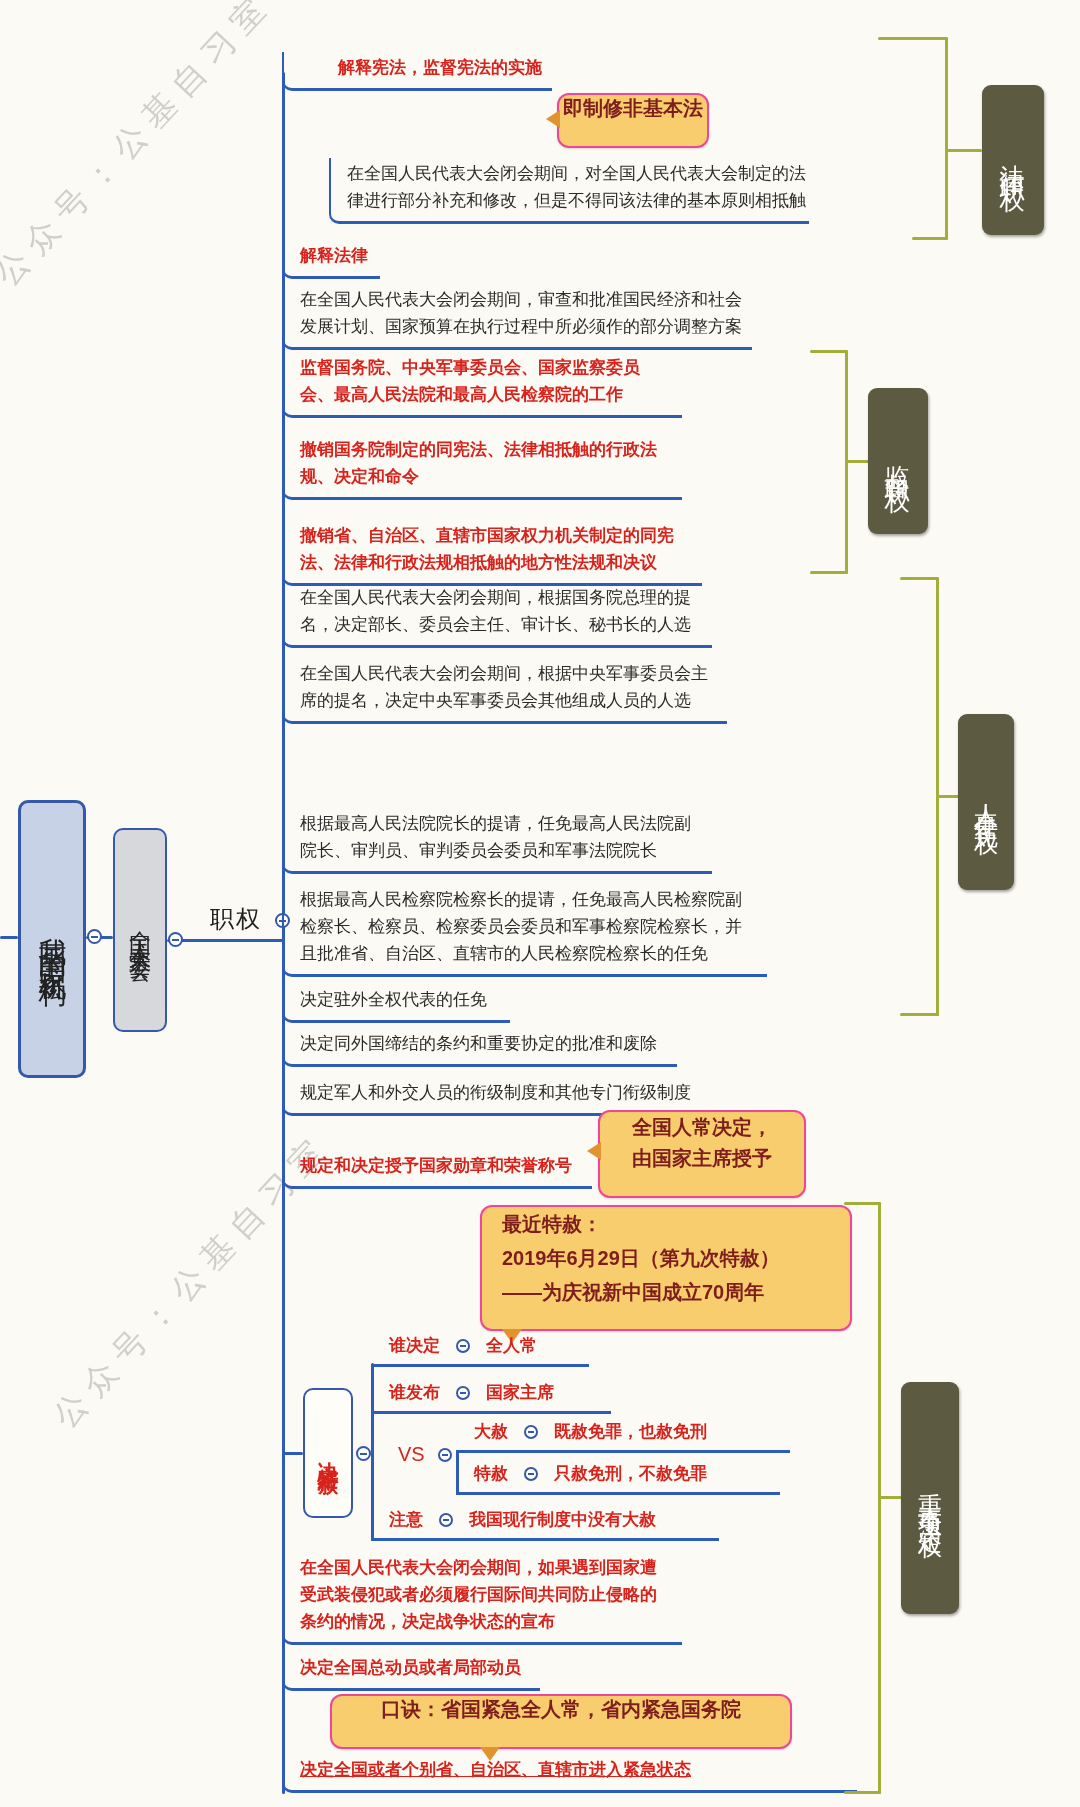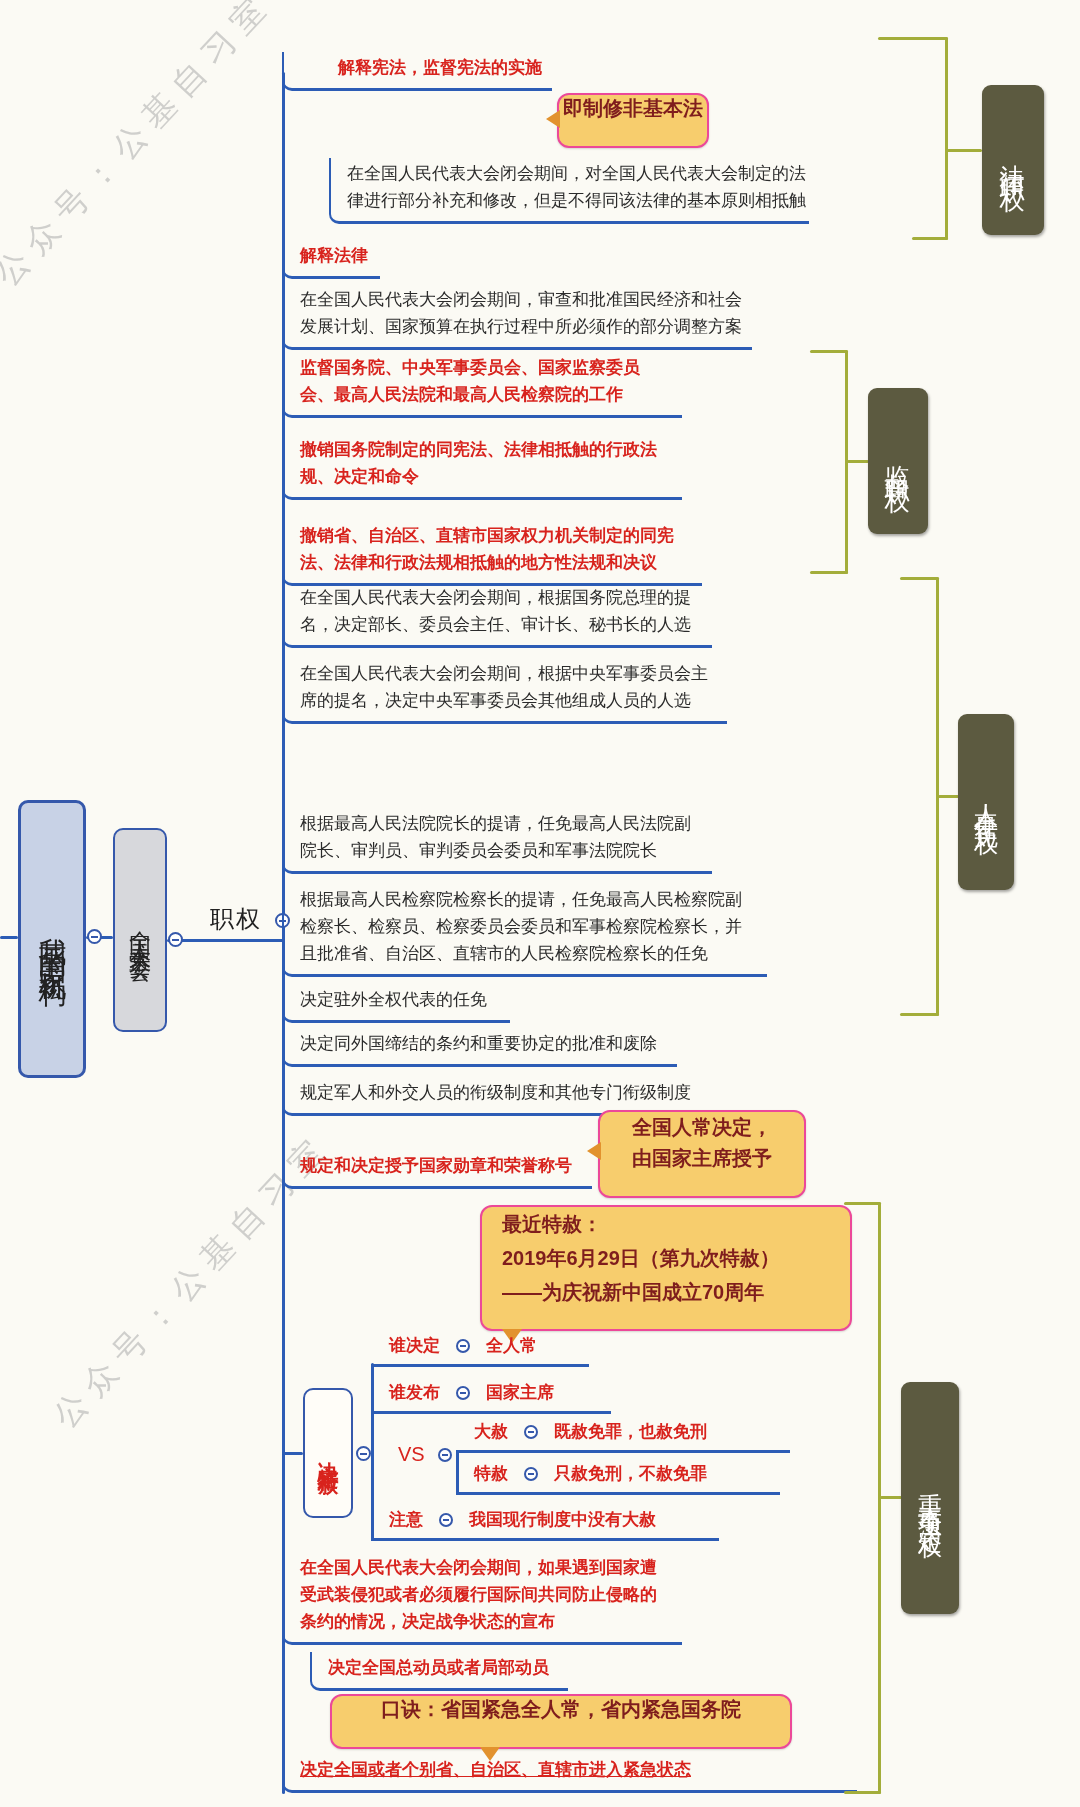--- a/index.html
+++ b/index.html
@@ -96,21 +96,21 @@
   <div class="leaf blk" style="top:884px;width:485px;">根据最高人民检察院检察长的提请，任免最高人民检察院副
 检察长、检察员、检察委员会委员和军事检察院检察长，并
 且批准省、自治区、直辖市的人民检察院检察长的任免</div>
   <div class="leaf blk" style="top:984px;width:228px;">决定驻外全权代表的任免</div>
   <div class="leaf blk" style="top:1028px;width:395px;">决定同外国缔结的条约和重要协定的批准和废除</div>
   <div class="leaf blk" style="top:1071px;width:420px;margin-top:6px;">规定军人和外交人员的衔级制度和其他专门衔级制度</div>
   <div class="leaf red" style="top:1150px;width:310px;">规定和决定授予国家勋章和荣誉称号</div>
   <div class="leaf red" style="top:1552px;width:400px;">在全国人民代表大会闭会期间，如果遇到国家遭
 受武装侵犯或者必须履行国际间共同防止侵略的
 条约的情况，决定战争状态的宣布</div>
-  <div class="leaf red" style="top:1652px;width:258px;margin-left:28px;">决定全国总动员或者局部动员</div>
+  <div class="leaf red" style="top:1652px;width:258px;">决定全国总动员或者局部动员</div>
   <div class="leaf red" style="top:1754px;width:575px;text-decoration:underline;">决定全国或者个别省、自治区、直辖市进入紧急状态</div>
 
   <div class="callout" style="left:557px;top:93px;width:152px;height:55px;font-size:20px;">
     <span class="pt-left" style="top:15px;"></span>
     <span>即制修非基本法</span>
   </div>
   <div class="callout" style="left:598px;top:1110px;width:208px;height:88px;font-size:20px;line-height:31px;">
     <span class="pt-left" style="top:30px;"></span>
     <span>全国人常决定，
 由国家主席授予</span>

